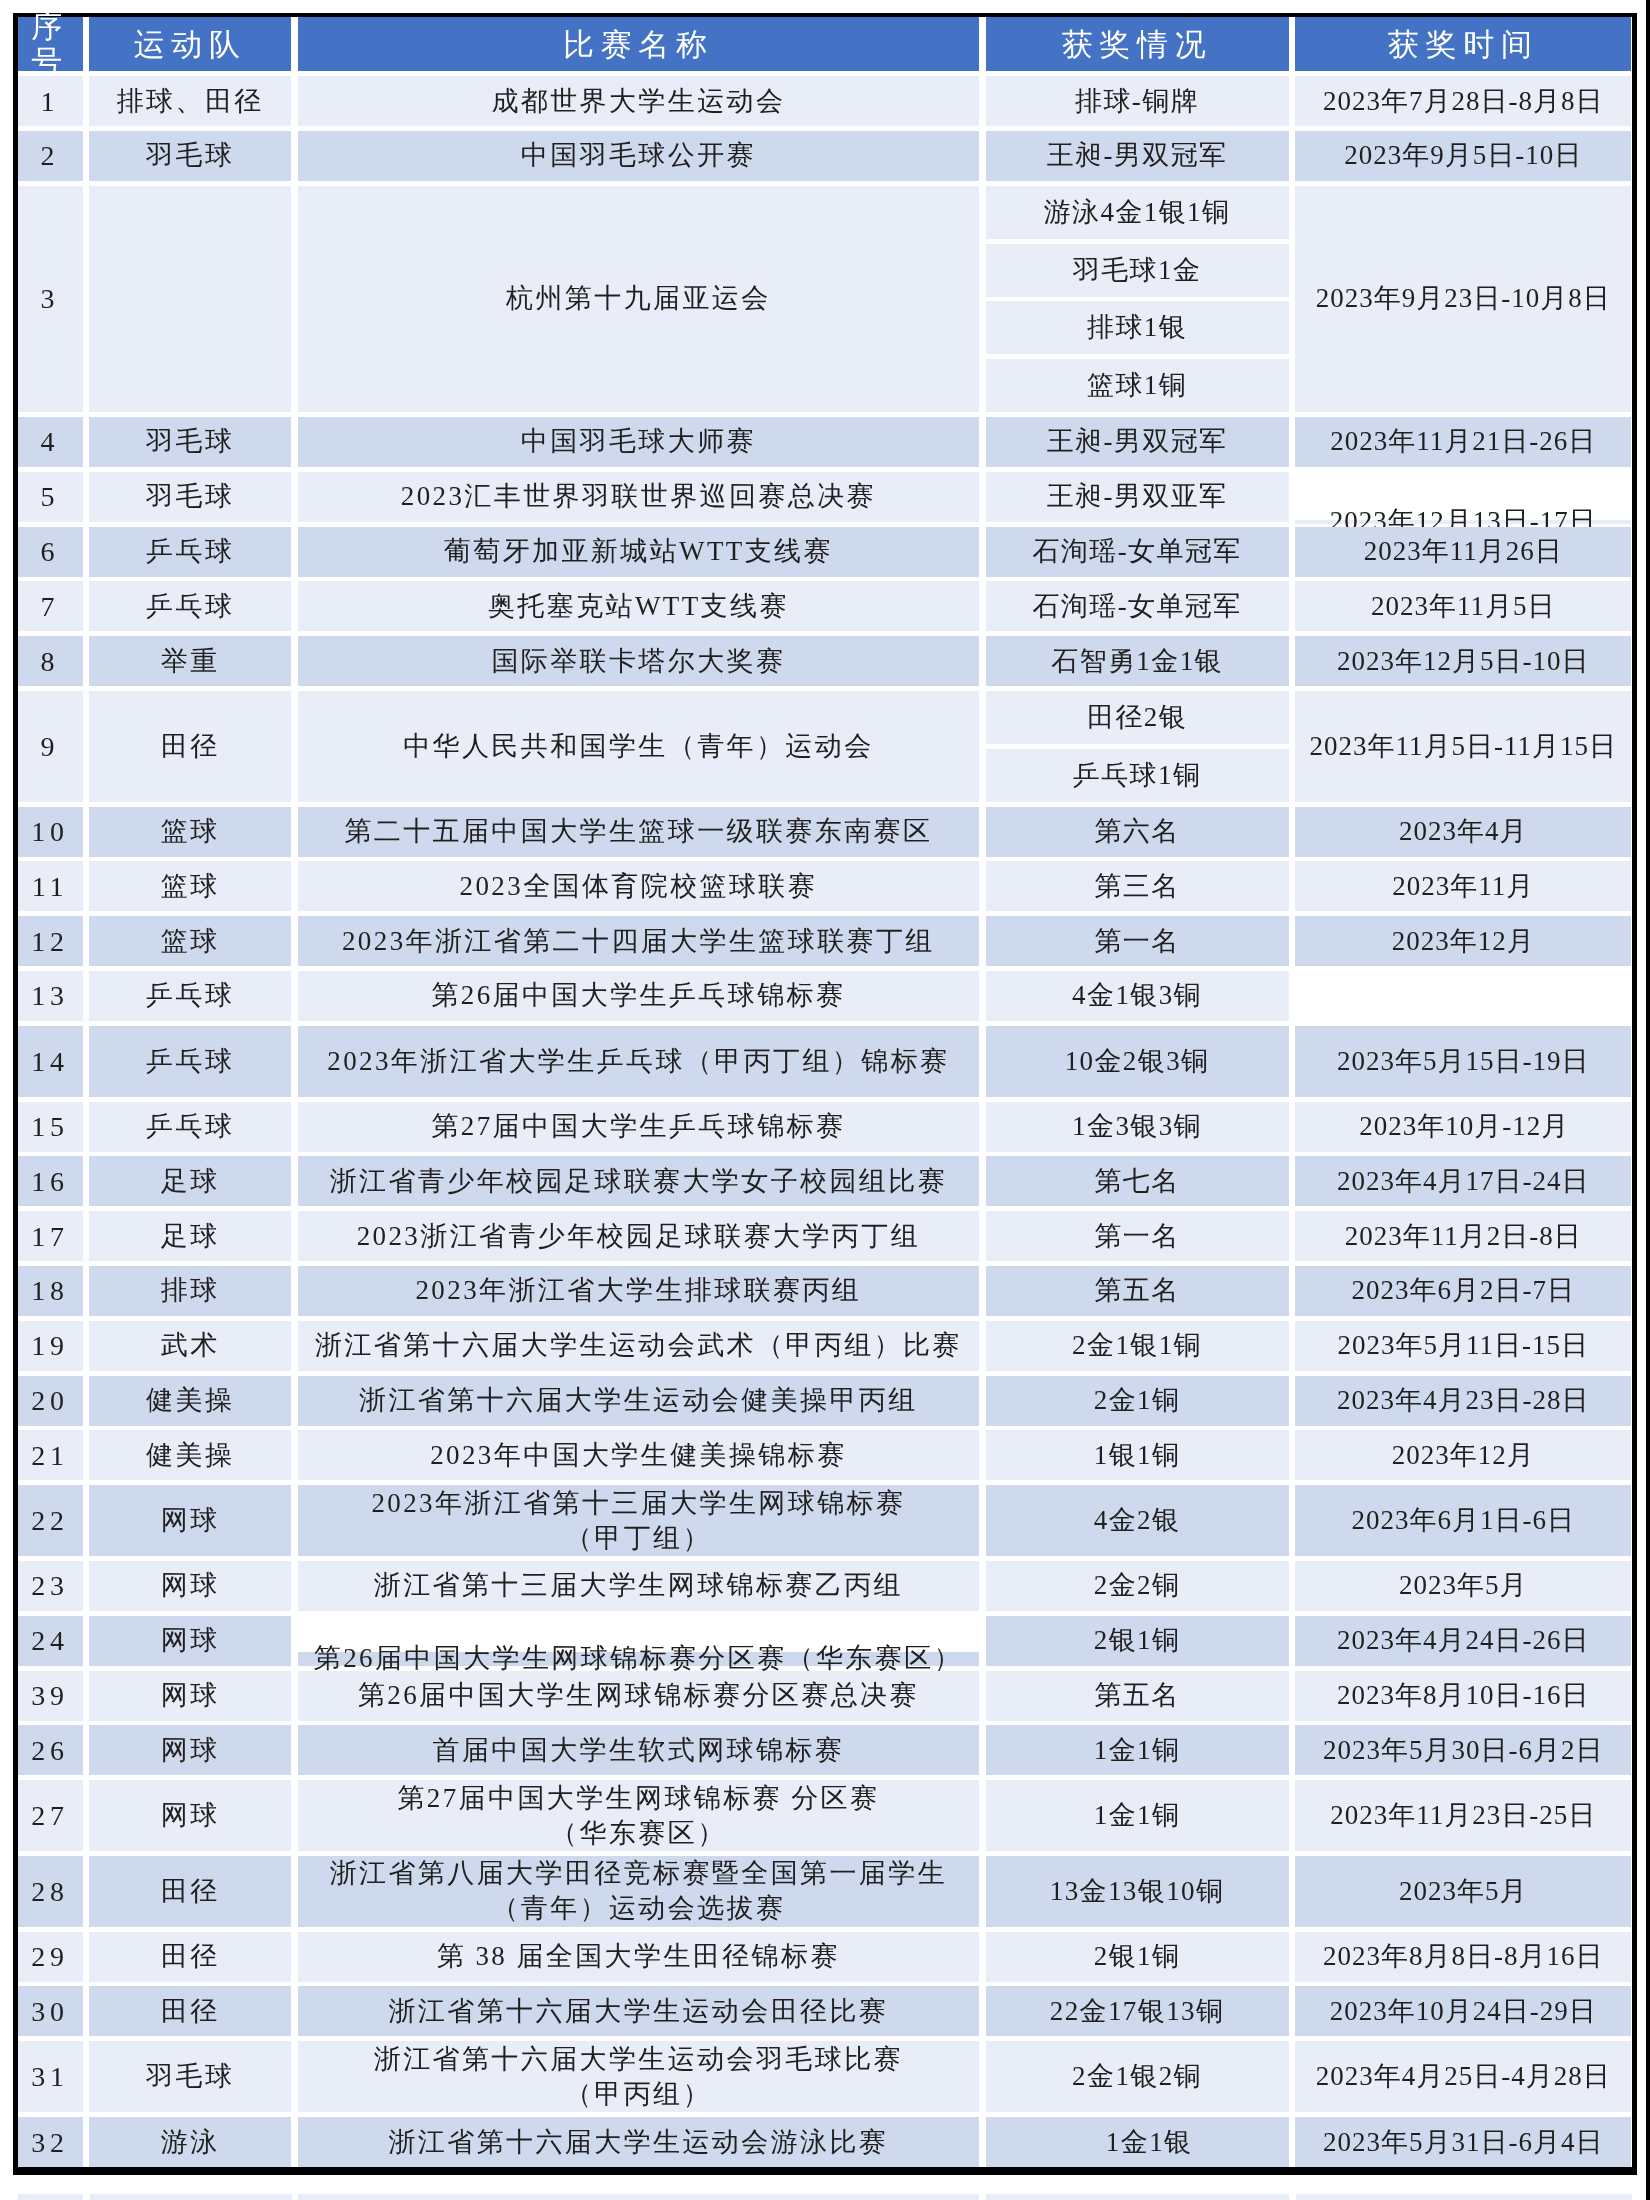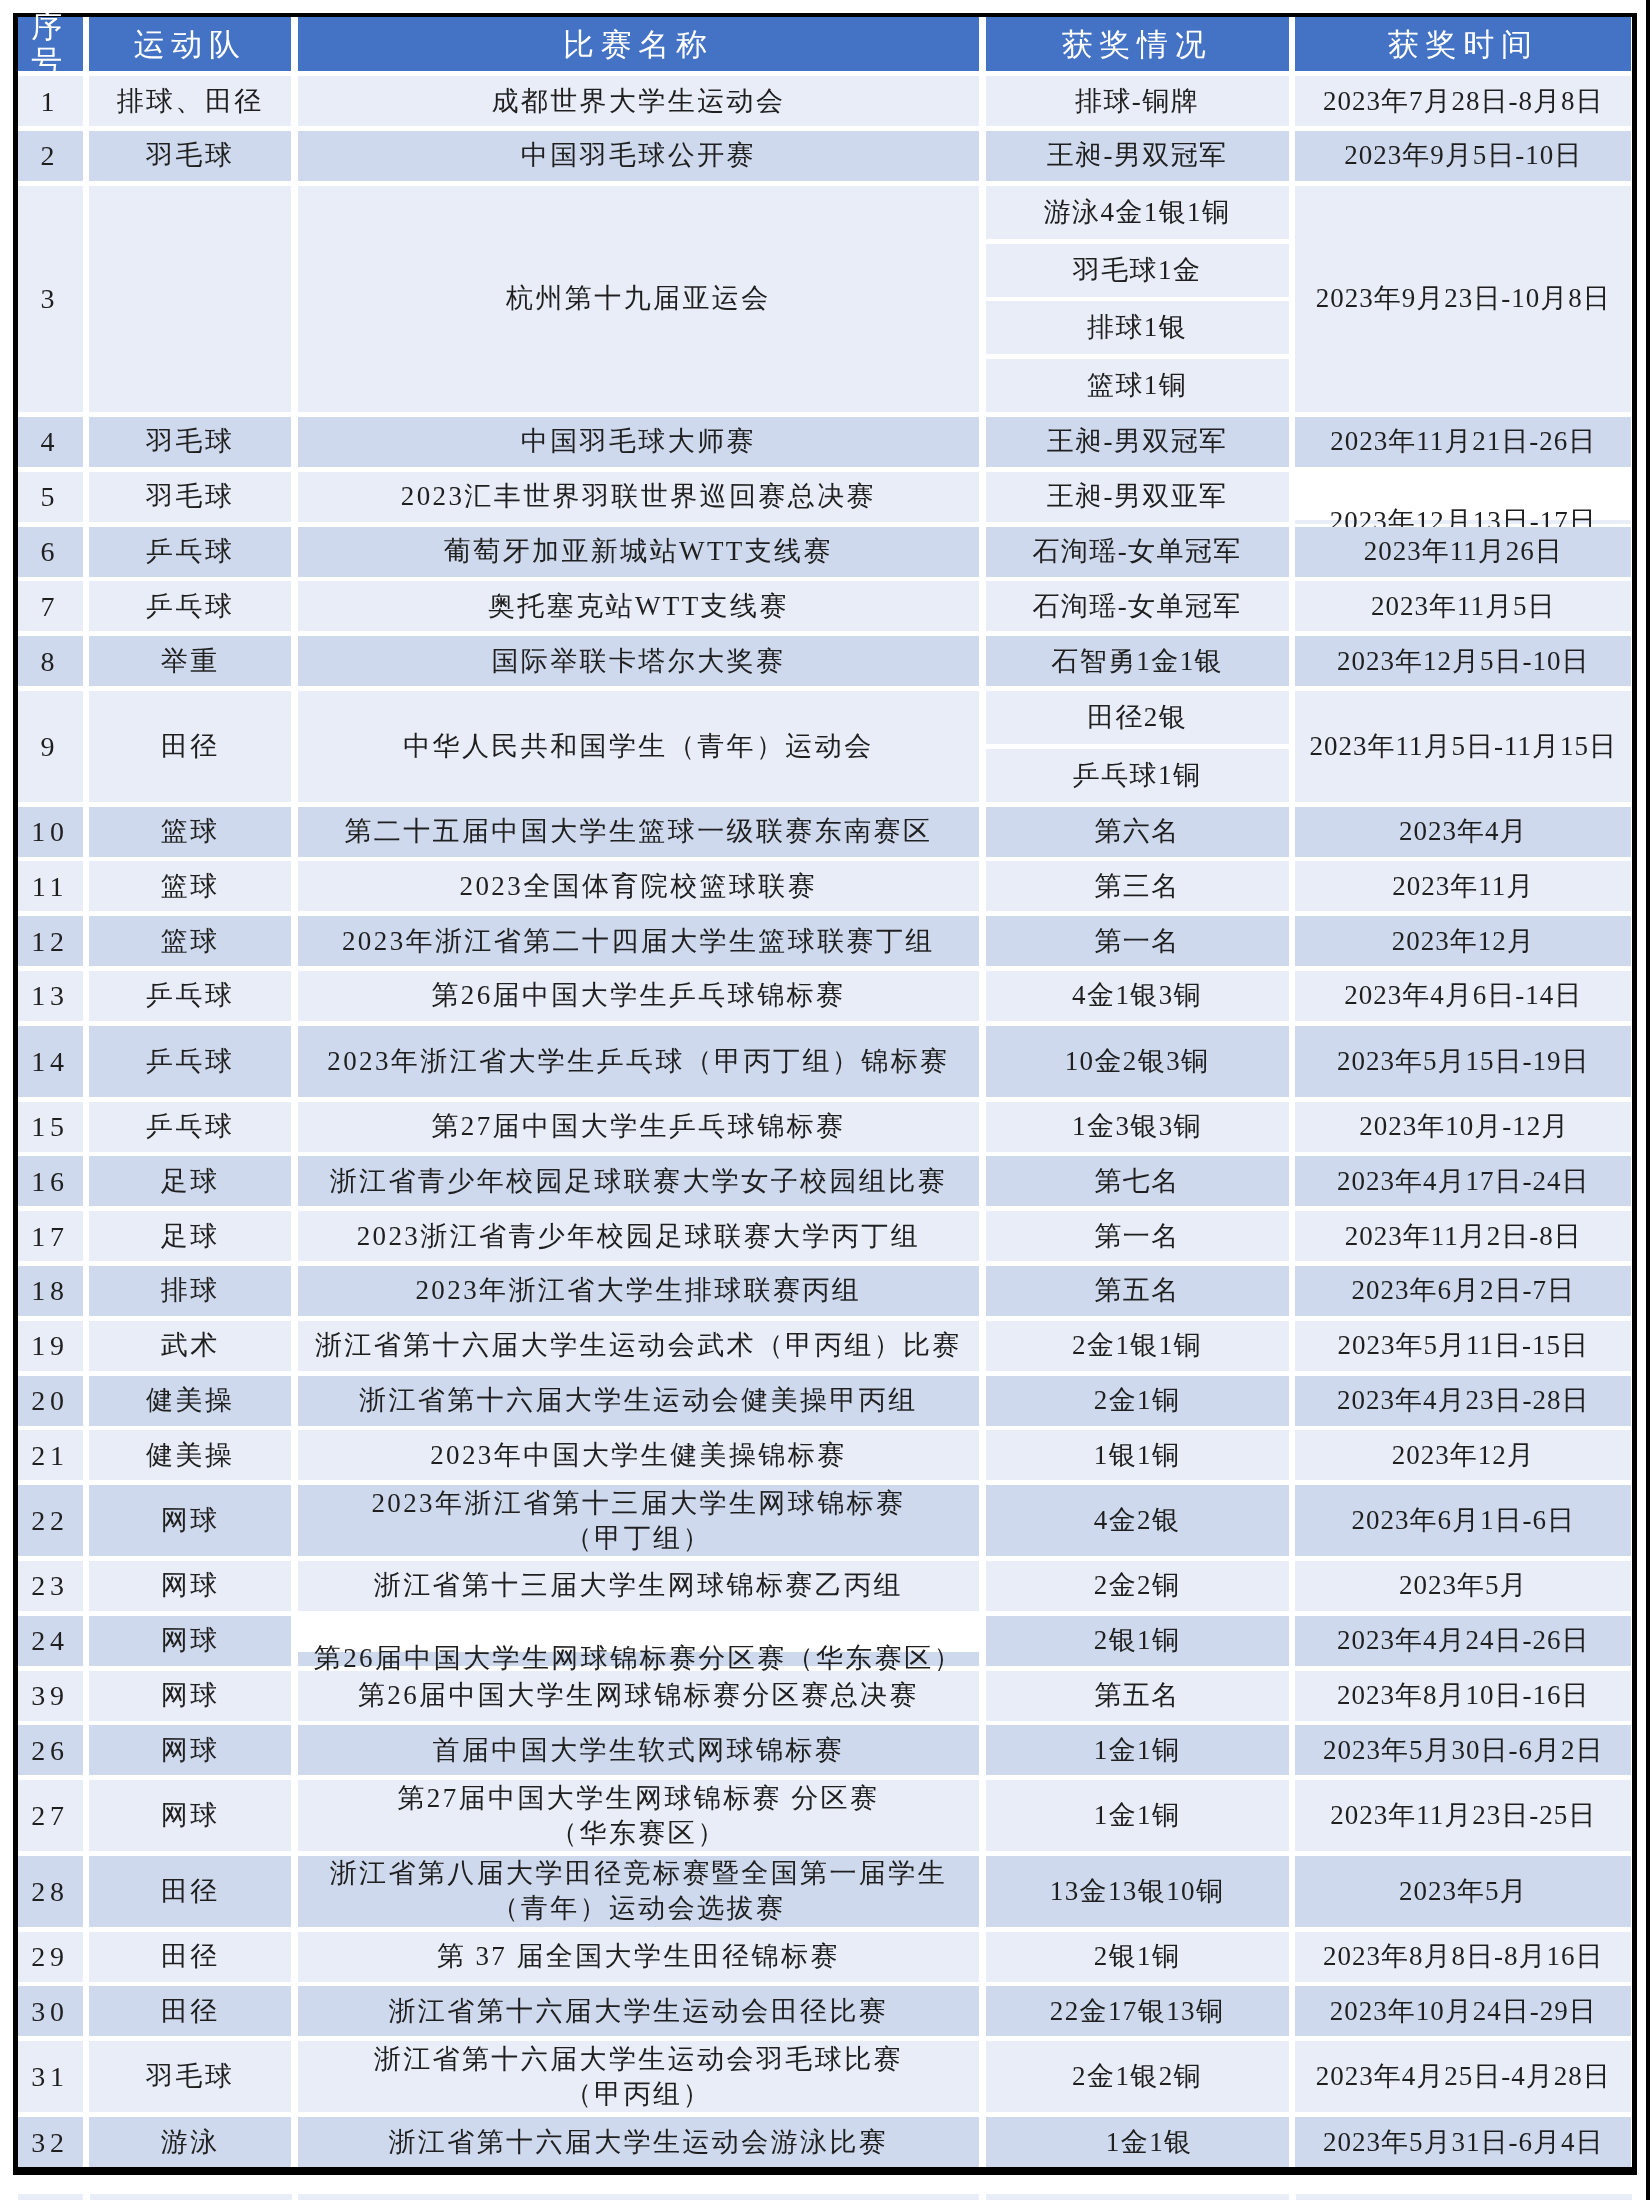--- a/index.html
+++ b/index.html
@@ -138,21 +138,20 @@
       <div class="cell light time" style="grid-area: 16 / 5;">2023年11月</div>
       <div class="cell dark num" style="grid-area: 17 / 1;">12</div>
       <div class="cell dark" style="grid-area: 17 / 2;">篮球</div>
       <div class="cell dark event" style="grid-area: 17 / 3;">2023年浙江省第二十四届大学生篮球联赛丁组</div>
       <div class="cell dark award" style="grid-area: 17 / 4;">第一名</div>
       <div class="cell dark time" style="grid-area: 17 / 5;">2023年12月</div>
       <div class="cell light num" style="grid-area: 18 / 1;">13</div>
       <div class="cell light" style="grid-area: 18 / 2;">乒乓球</div>
       <div class="cell light event" style="grid-area: 18 / 3;">第26届中国大学生乒乓球锦标赛</div>
       <div class="cell light award" style="grid-area: 18 / 4;">4金1银3铜</div>
-      <div class="cell light time" style="grid-area: 18 / 5;">2023年4月6日-14日</div>
       <div class="cell dark num" style="grid-area: 19 / 1;">14</div>
       <div class="cell dark" style="grid-area: 19 / 2;">乒乓球</div>
       <div class="cell dark event" style="grid-area: 19 / 3;">2023年浙江省大学生乒乓球（甲丙丁组）锦标赛</div>
       <div class="cell dark award" style="grid-area: 19 / 4;">10金2银3铜</div>
       <div class="cell dark time" style="grid-area: 19 / 5;">2023年5月15日-19日</div>
       <div class="cell light num" style="grid-area: 20 / 1;">15</div>
       <div class="cell light" style="grid-area: 20 / 2;">乒乓球</div>
       <div class="cell light event" style="grid-area: 20 / 3;">第27届中国大学生乒乓球锦标赛</div>
       <div class="cell light award" style="grid-area: 20 / 4;">1金3银3铜</div>
       <div class="cell light time" style="grid-area: 20 / 5; padding-left: 8px;">2023年10月-12月</div>
@@ -219,21 +218,21 @@
       <div class="cell light award" style="grid-area: 32 / 4;">1金1铜</div>
       <div class="cell light time" style="grid-area: 32 / 5;">2023年11月23日-25日</div>
       <div class="cell dark num" style="grid-area: 33 / 1;">28</div>
       <div class="cell dark" style="grid-area: 33 / 2;">田径</div>
       <div class="cell dark event" style="grid-area: 33 / 3;">浙江省第八届大学田径竞标赛暨全国第一届学生
 （青年）运动会选拔赛</div>
       <div class="cell dark award" style="grid-area: 33 / 4;">13金13银10铜</div>
       <div class="cell dark time" style="grid-area: 33 / 5;">2023年5月</div>
       <div class="cell light num" style="grid-area: 34 / 1;">29</div>
       <div class="cell light" style="grid-area: 34 / 2;">田径</div>
-      <div class="cell light event" style="grid-area: 34 / 3;">第 37 届全国大学生田径锦标赛</div>
+      <div class="cell light event" style="grid-area: 34 / 3;">第 38 届全国大学生田径锦标赛</div>
       <div class="cell light award" style="grid-area: 34 / 4;">2银1铜</div>
       <div class="cell light time" style="grid-area: 34 / 5;">2023年8月8日-8月16日</div>
       <div class="cell dark num" style="grid-area: 35 / 1;">30</div>
       <div class="cell dark" style="grid-area: 35 / 2;">田径</div>
       <div class="cell dark event" style="grid-area: 35 / 3;">浙江省第十六届大学生运动会田径比赛</div>
       <div class="cell dark award" style="grid-area: 35 / 4;">22金17银13铜</div>
       <div class="cell dark time" style="grid-area: 35 / 5;">2023年10月24日-29日</div>
       <div class="cell light num" style="grid-area: 36 / 1;">31</div>
       <div class="cell light" style="grid-area: 36 / 2;">羽毛球</div>
       <div class="cell light event" style="grid-area: 36 / 3;">浙江省第十六届大学生运动会羽毛球比赛

